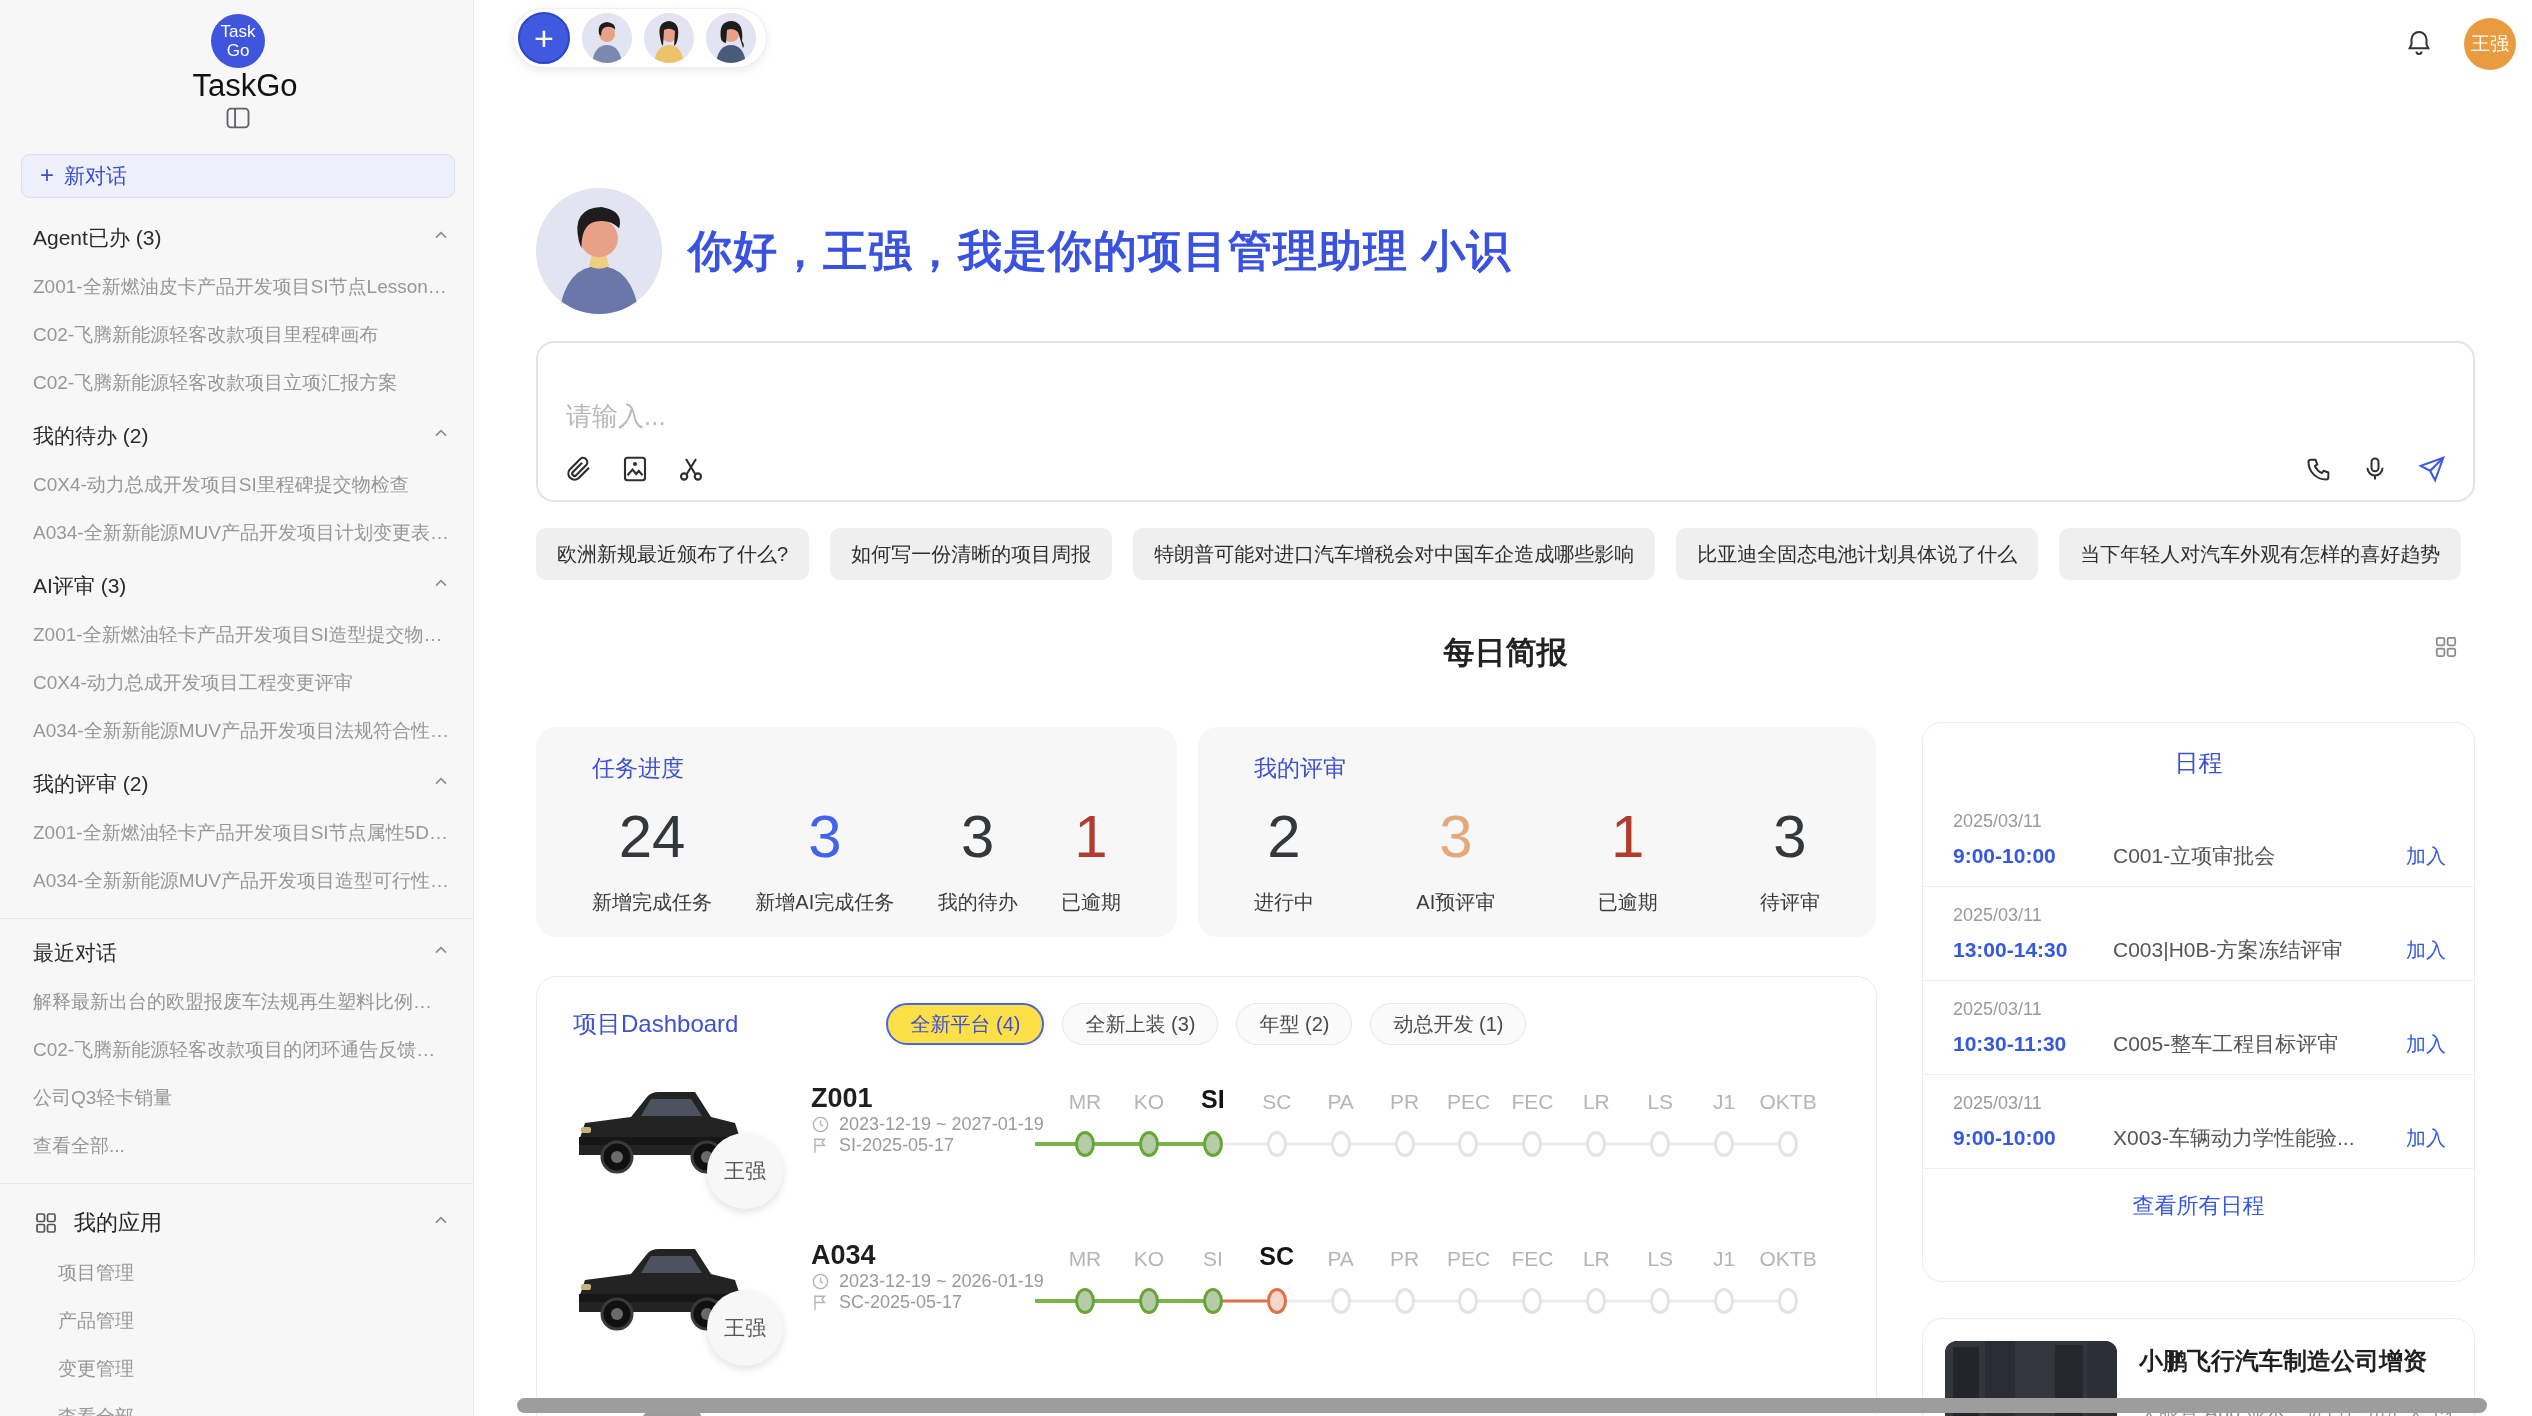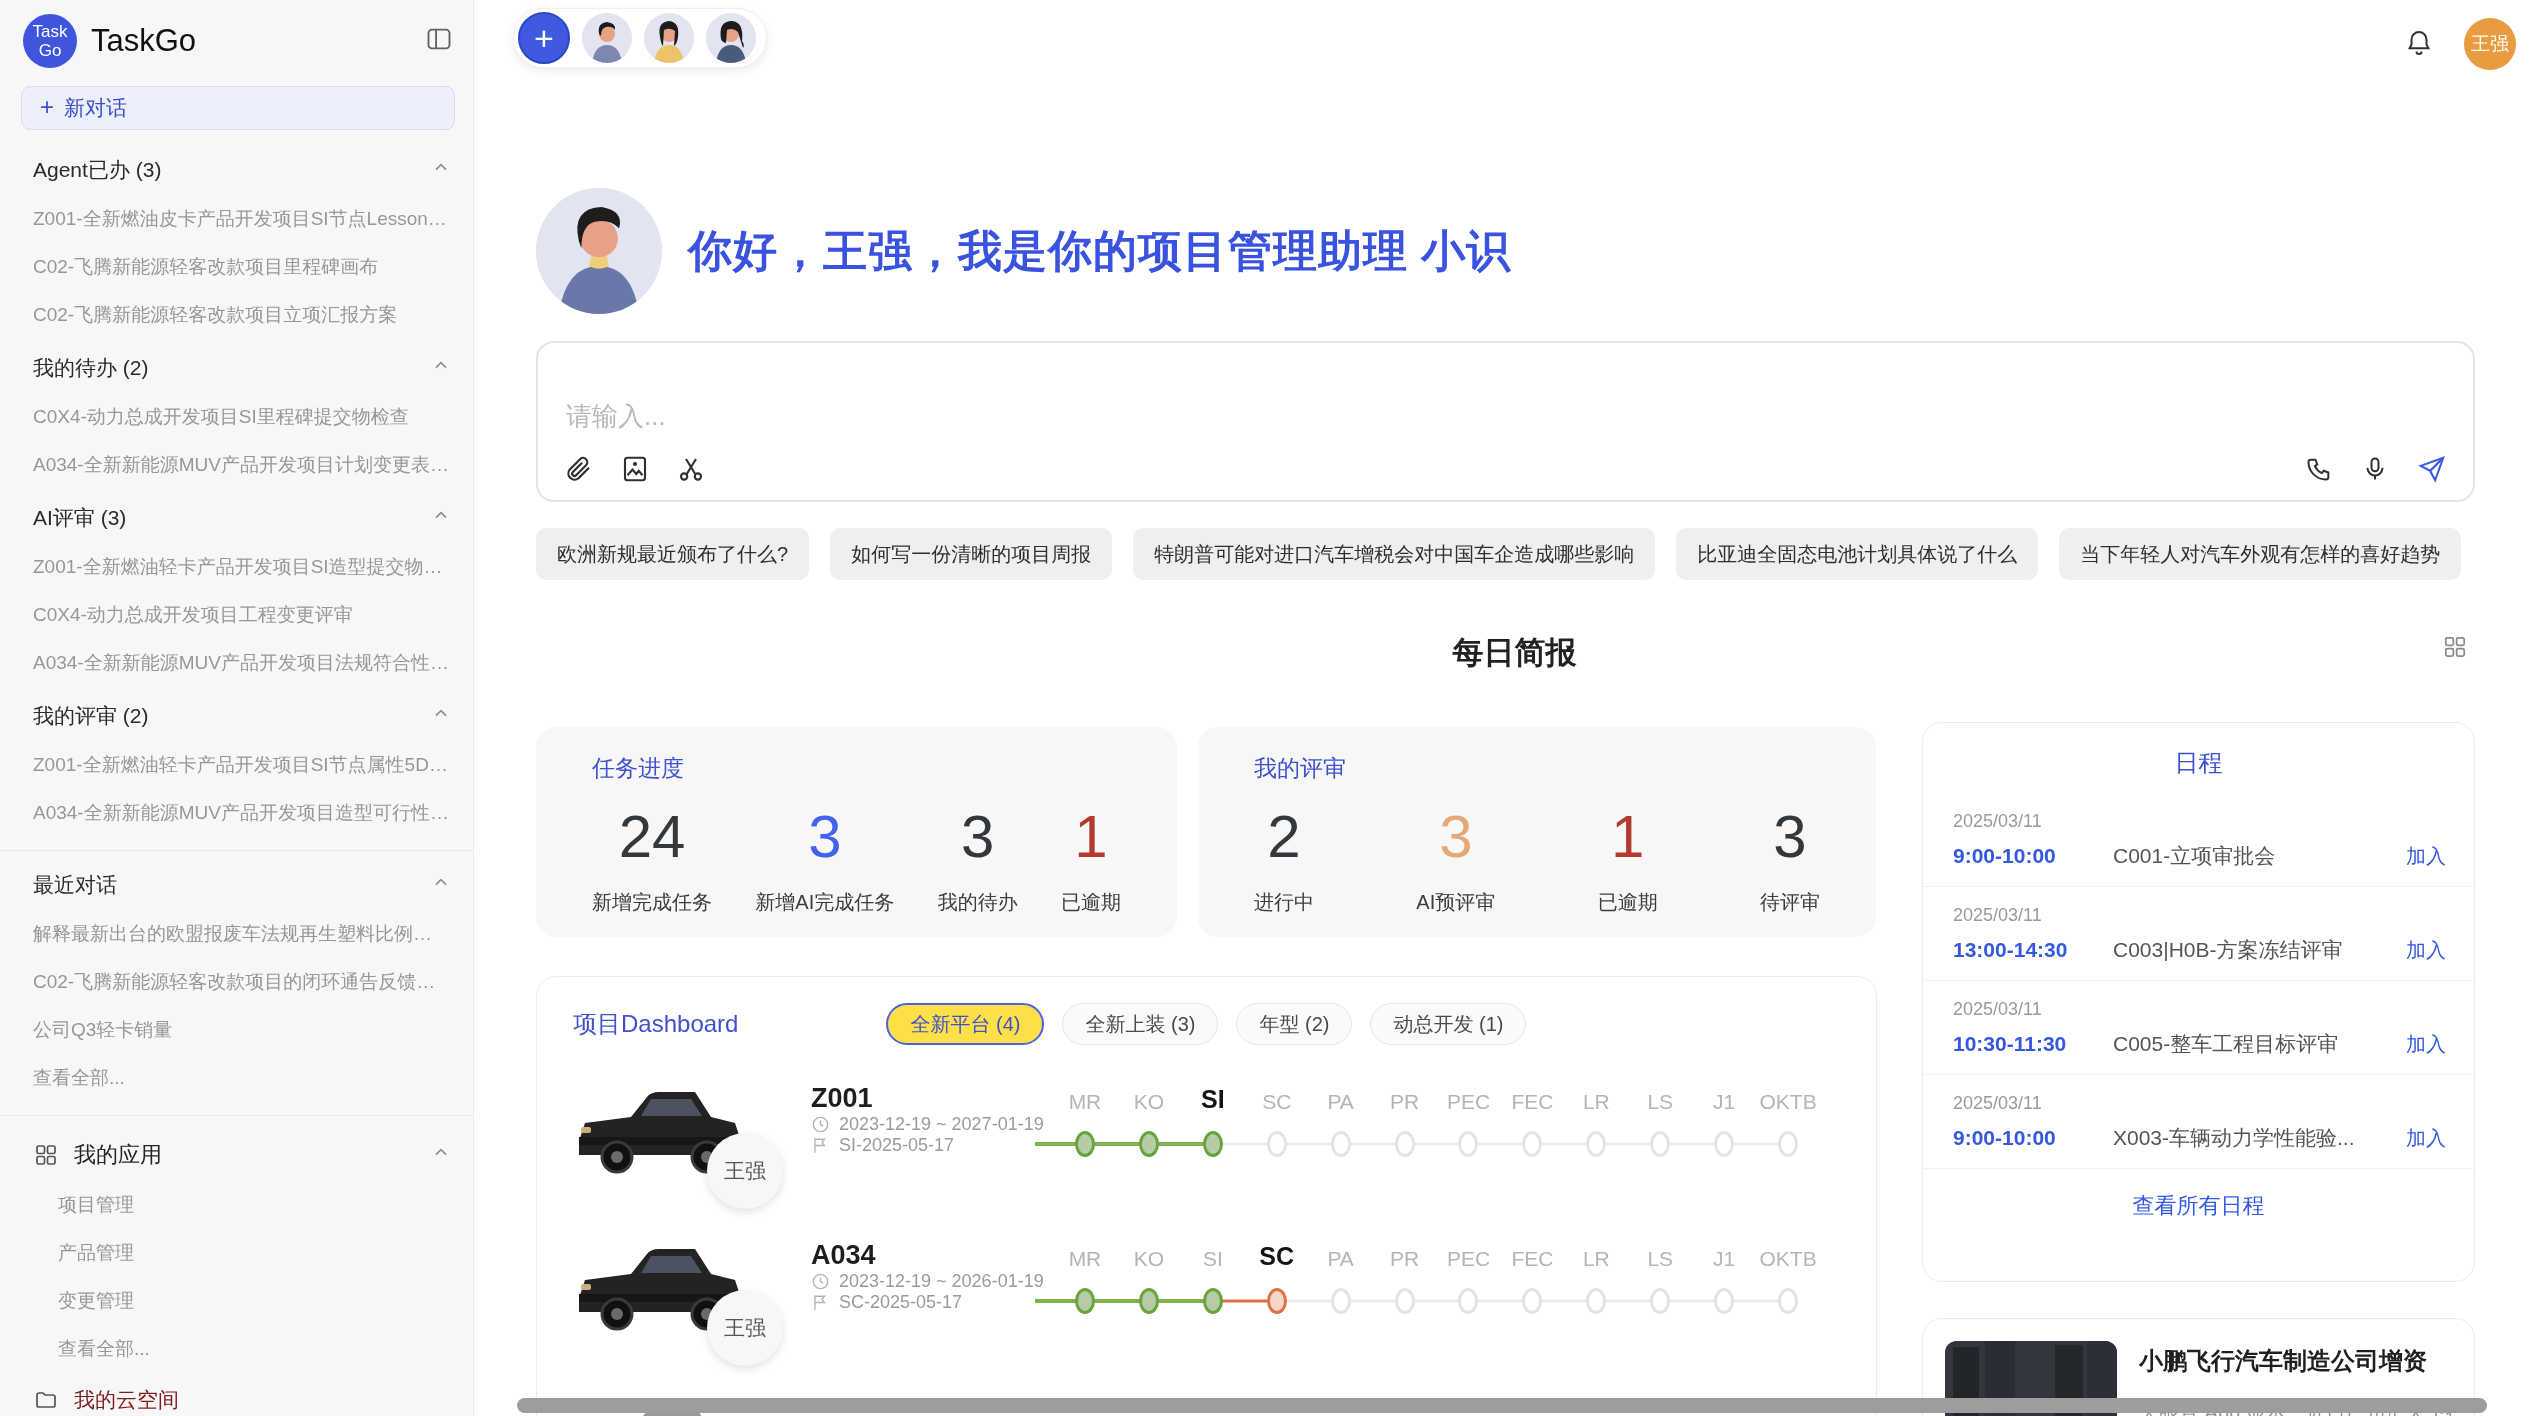--- a/index.html
+++ b/index.html
@@ -2,21 +2,21 @@
 <html><head>
 <meta charset="utf-8">
 <style>
   * { margin:0; padding:0; box-sizing:border-box; }
   html,body { background:#fff; }
   body { font-family:"Liberation Sans","DejaVu Sans",sans-serif; color:#222; }
   #app { position:relative; width:2532px; height:1416px; overflow:hidden; background:#fff; }
 
   
   .sidebar { position:absolute; left:0; top:0; width:474px; height:1416px; background:#f7f7f8; border-right:1px solid #ebebeb; overflow:hidden; }
-  .sb-head { display:flex; align-items:center; padding:14px 20px 10px 23px; }
+  .sb-head { display:flex; align-items:center; padding:14px 20px 10px 23px;flex-direction:column; }
   .logo { width:54px; height:54px; border-radius:50%; background:#3f55dd; color:#fff; display:flex; flex-direction:column; align-items:center; justify-content:center; font-size:17px; line-height:19px; font-weight:500; }
   .app-title { font-size:31px; font-weight:400; color:#111; margin-left:14px; flex:1; }
   .panel-icon { color:#5f6368; }
   .new-chat { margin:8px 18px 0 21px; height:44px; background:#edeffb; border:1px solid #d8dcf5; border-radius:9px; display:flex; align-items:center; padding:0 18px; color:#3a4ec9; font-size:21px; }
   .new-chat .plus { font-size:24px; margin-right:10px; margin-top:-2px; }
   .sb-section-title { display:flex; align-items:center; justify-content:space-between; padding:0 22px 0 33px; margin-top:26px; font-size:21px; font-weight:500; color:#2b2b2b; }
   .sb-item { padding:0 24px 0 33px; margin-top:22px; font-size:19px; color:#979797; white-space:nowrap; overflow:hidden; text-overflow:ellipsis; cursor:pointer; }
   .sb-divider { height:1px; background:#e7e7e8; margin:24px 0 0 0; }
   .chev { color:#8d8d8d; }
   .sb-app-head { display:flex; align-items:center; justify-content:space-between; padding:0 22px 0 34px; margin-top:24px; }
@@ -43,21 +43,21 @@
   .composer input { position:absolute; left:28px; top:58px; width:1500px; border:none; outline:none; font-size:26px; color:#444; background:transparent; font-family:inherit; }
   .composer input::placeholder { color:#b9b9b9; }
   .c-left { position:absolute; left:26px; bottom:16px; display:flex; gap:26px; align-items:center; }
   .c-right { position:absolute; right:26px; bottom:16px; display:flex; gap:28px; align-items:center; }
   .c-icon { color:#2f2f2f; cursor:pointer; display:flex; }
   .c-icon.send { color:#3f5ae0; }
 
   .chips { position:absolute; left:62px; top:528px; width:1939px; display:flex; gap:21px; }
   .chip { height:52px; background:#efeff0; border-radius:10px; display:flex; align-items:center; padding:2px 21px; font-size:20px; color:#2e2e2e; white-space:nowrap; cursor:pointer; }
 
-  .brief-bar { position:absolute; left:71px; top:632px; width:1939px; text-align:center; }
+  .brief-bar { position:absolute; left:62px; top:632px; width:1939px; text-align:center; }
   .brief-title { font-size:31px; font-weight:700; color:#222; }
   .layout-toggle { position:absolute; right:16px; top:2px; color:#8a8a8a; cursor:pointer; }
 
   .stats-row { position:absolute; left:62px; top:727px; display:flex; gap:21px; }
   .stat-card { background:#f7f7f7; border-radius:20px; height:210px; padding:26px 56px; }
   .stat-card.c1 { width:641px; }
   .stat-card.c2 { width:678px; }
   .stat-card-title { font-size:23px; color:#3f51cf; }
   .stat-cols { display:flex; justify-content:space-between; margin-top:18px; }
   .stat-col { text-align:center; }

